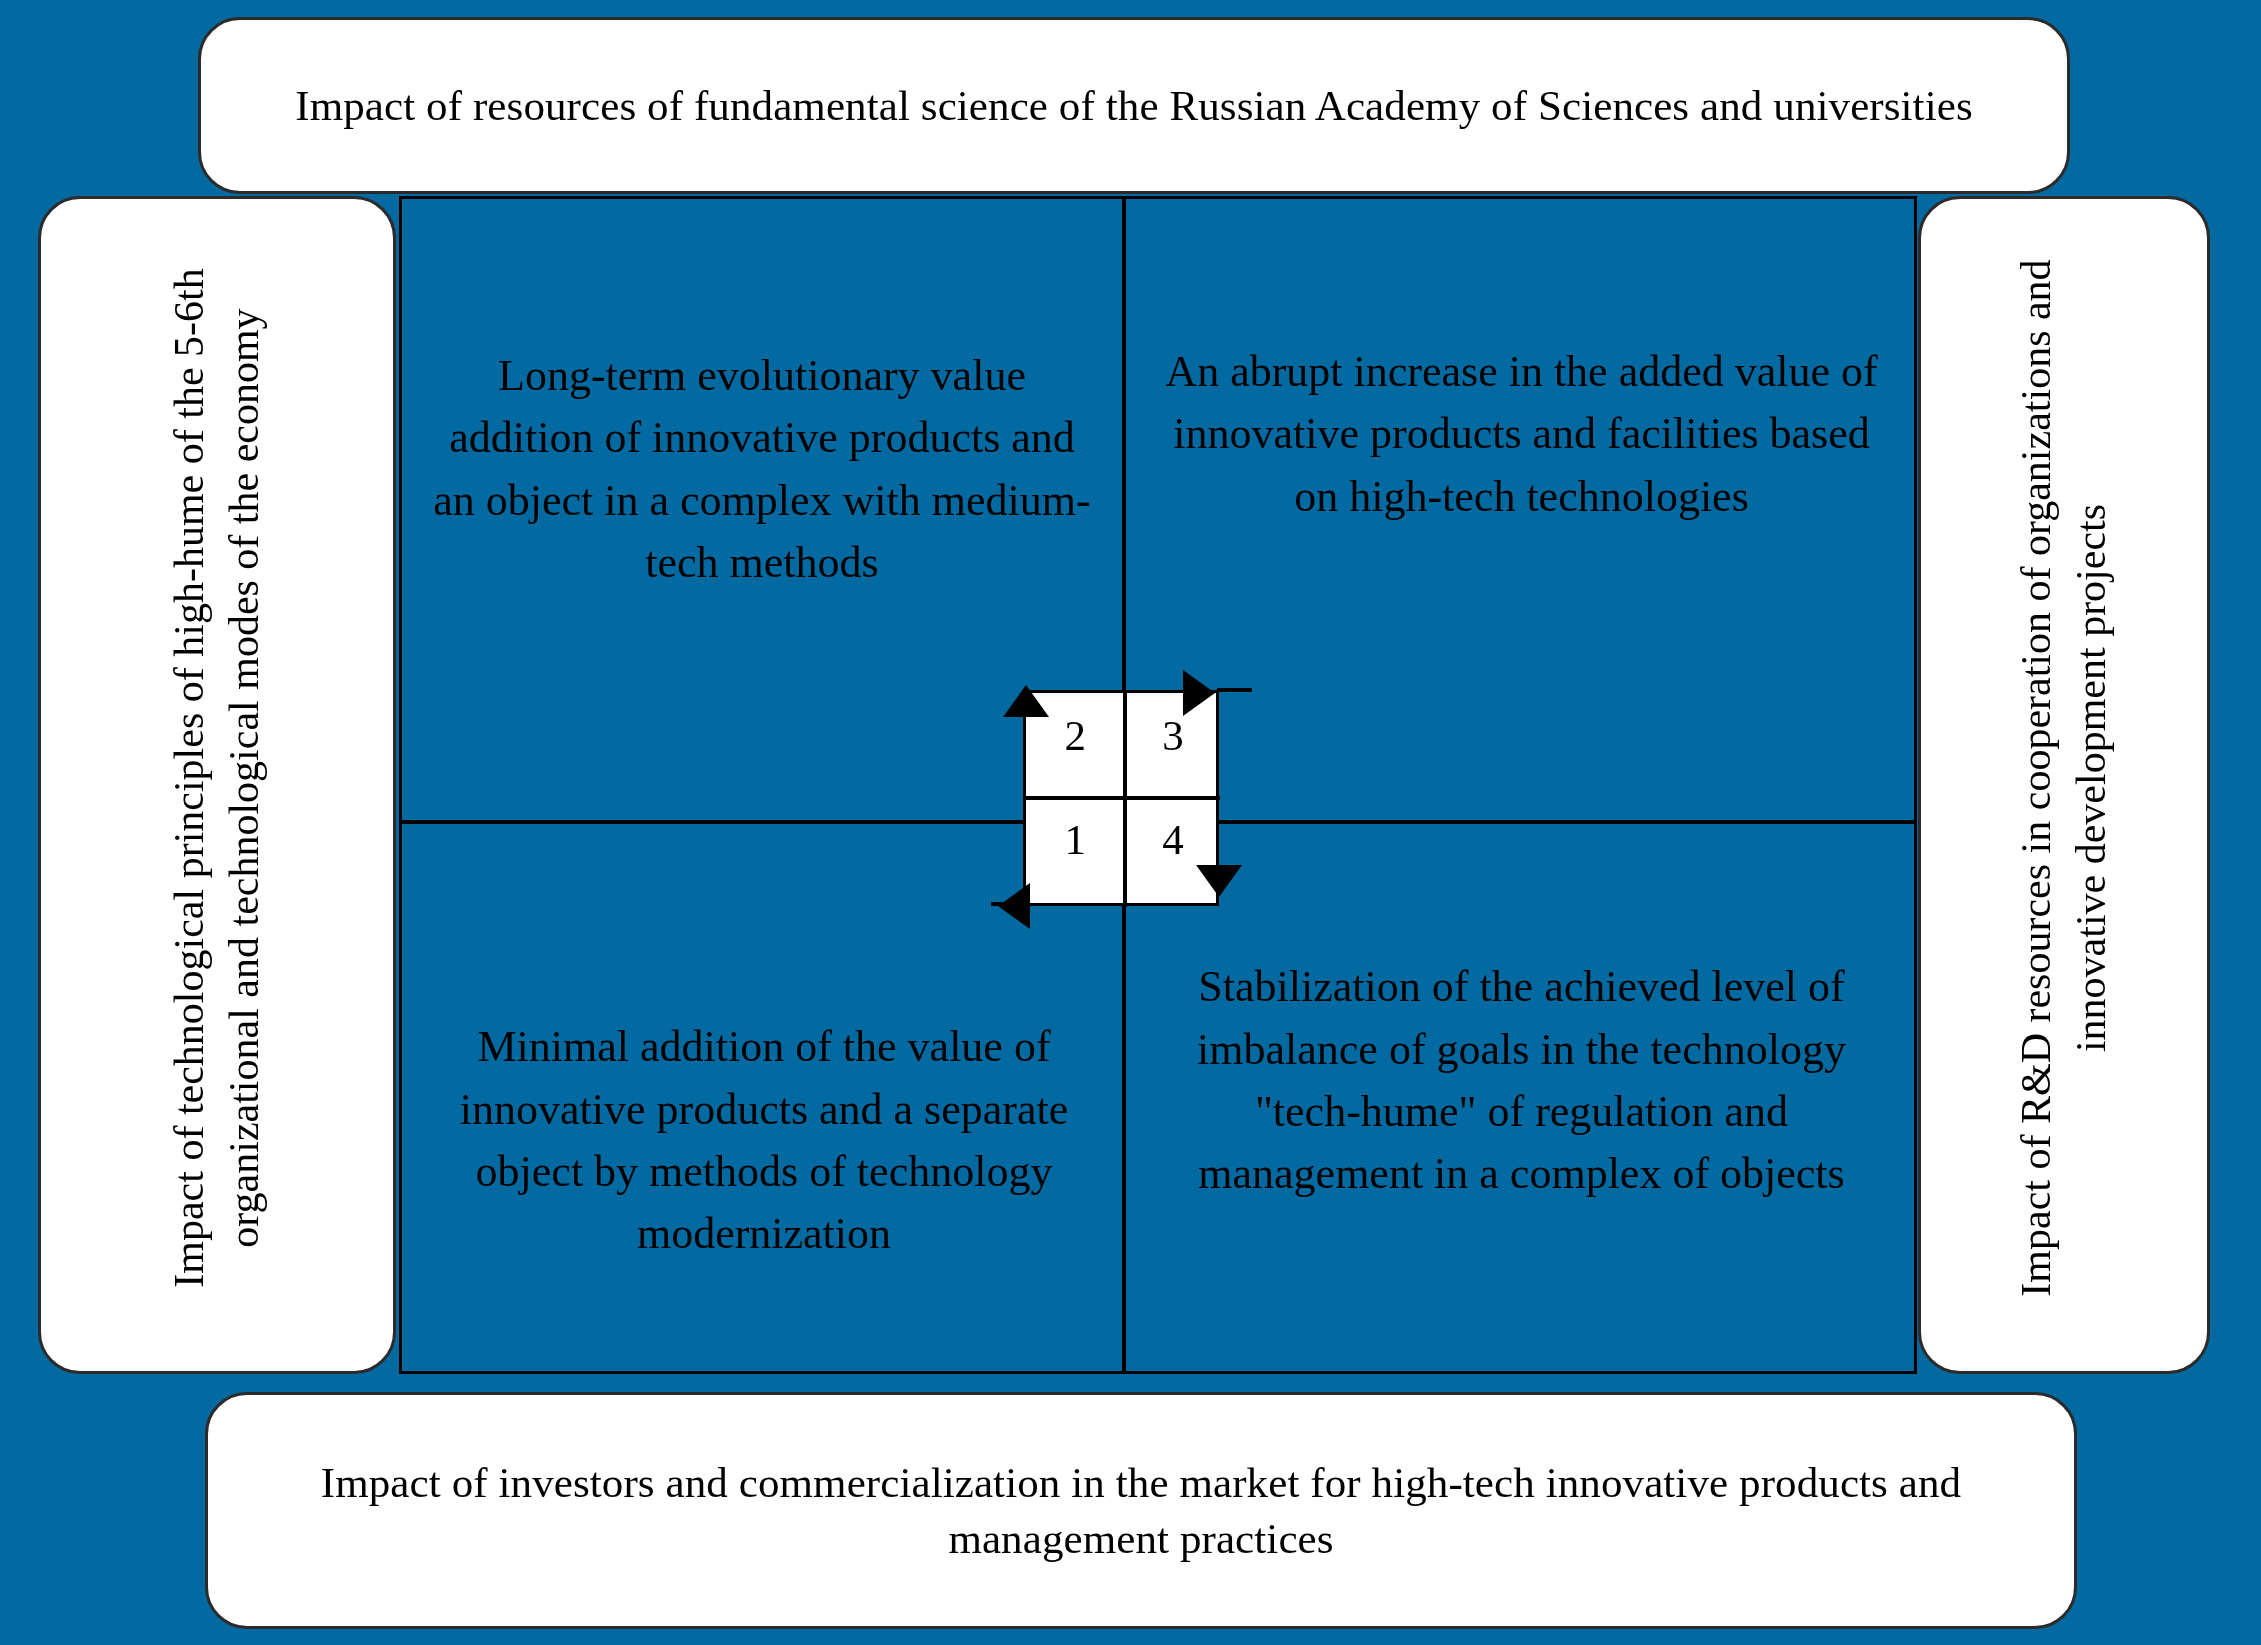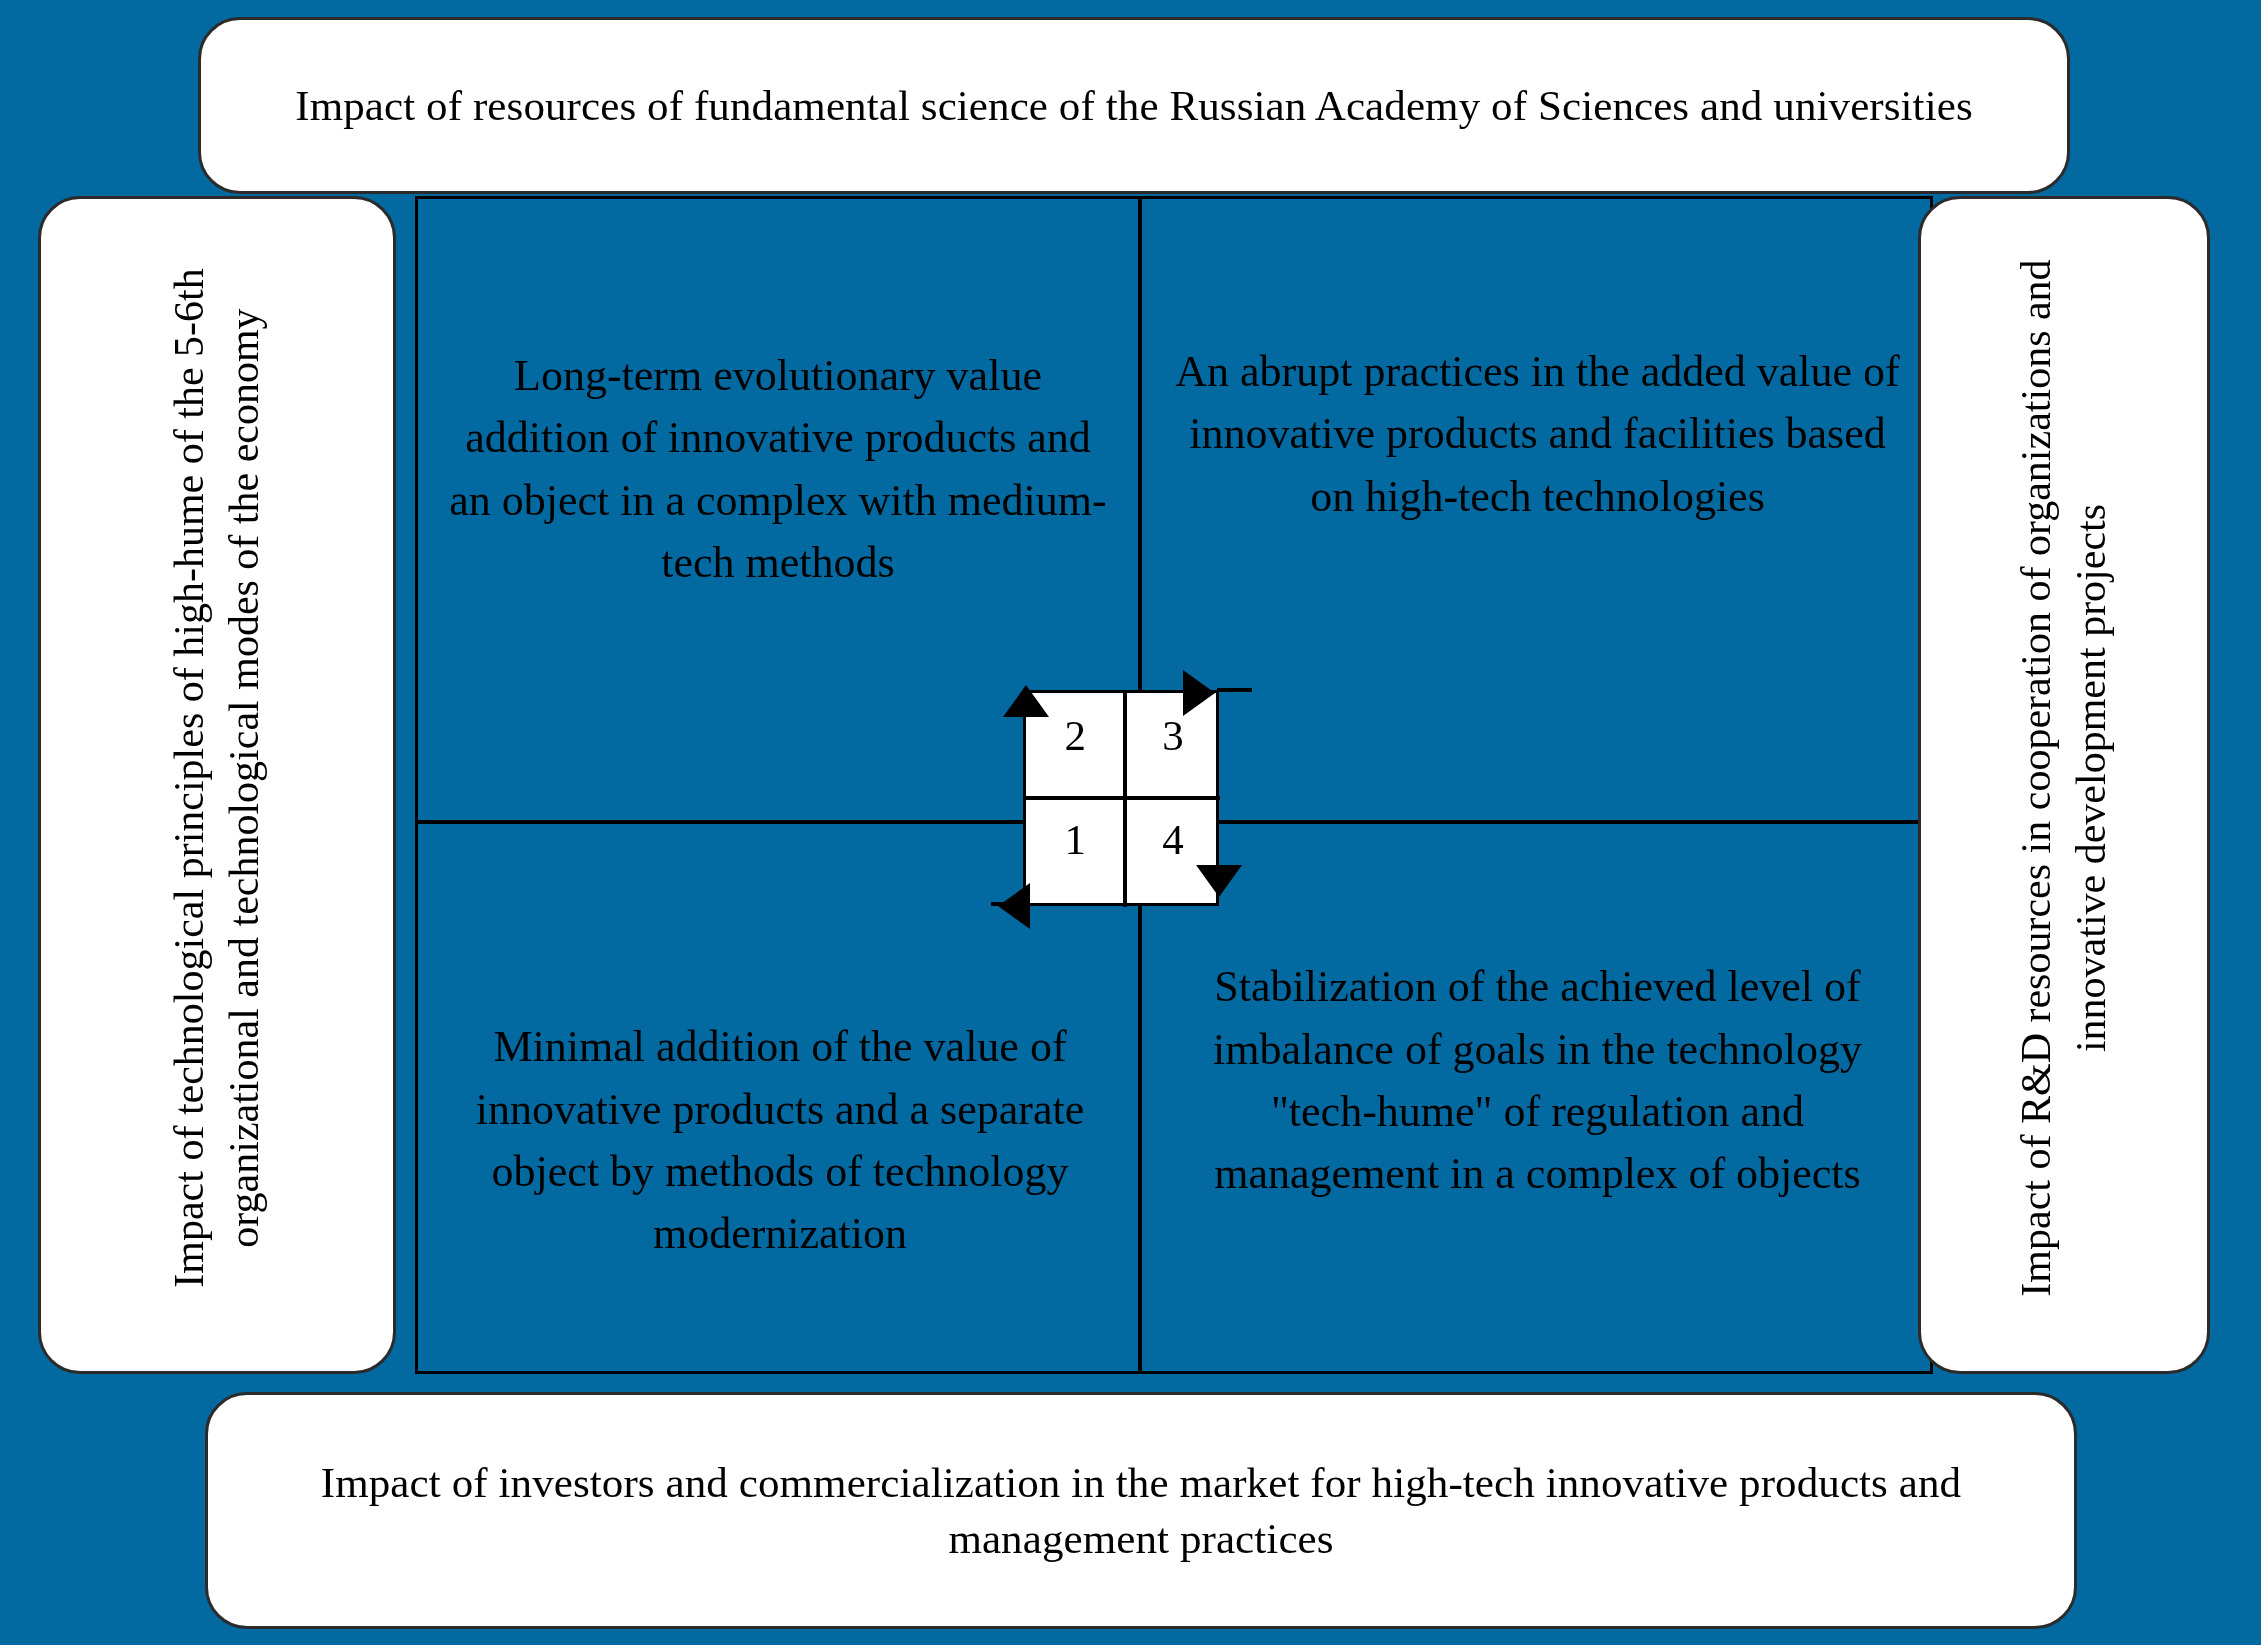--- a/index.html
+++ b/index.html
@@ -97,21 +97,20 @@
   #matrix {
     position: absolute;
     left: 399px;
     top: 196px;
     width: 1518px;
     height: 1178px;
     box-sizing: border-box;
     border: 3.5px solid #000000;
     background: transparent;
     z-index: 4;
-    margin-left: 16px;
   }
 
   .m-vline {
     position: absolute;
     top: 0;
     bottom: 0;
     left: 720px;
     width: 3.5px;
     background: #000000;
   }
@@ -254,21 +253,21 @@
 
   <div id="matrix">
     <div class="m-vline"></div>
     <div class="m-hline"></div>
 
     <div class="quad" id="quad-tl">
       <div class="quad-text">Long-term evolutionary value addition of innovative products and an object in a complex with medium-tech methods</div>
     </div>
 
     <div class="quad" id="quad-tr">
-      <div class="quad-text">An abrupt practices in the added value of innovative products and facilities based on high-tech technologies</div>
+      <div class="quad-text">An abrupt increase in the added value of innovative products and facilities based on high-tech technologies</div>
     </div>
 
     <div class="quad" id="quad-bl">
       <div class="quad-text">Minimal addition of the value of innovative products and a separate object by methods of technology modernization</div>
     </div>
 
     <div class="quad" id="quad-br">
       <div class="quad-text">Stabilization of the achieved level of imbalance of goals in the technology "tech-hume" of regulation and management in a complex of objects</div>
     </div>
   </div>

